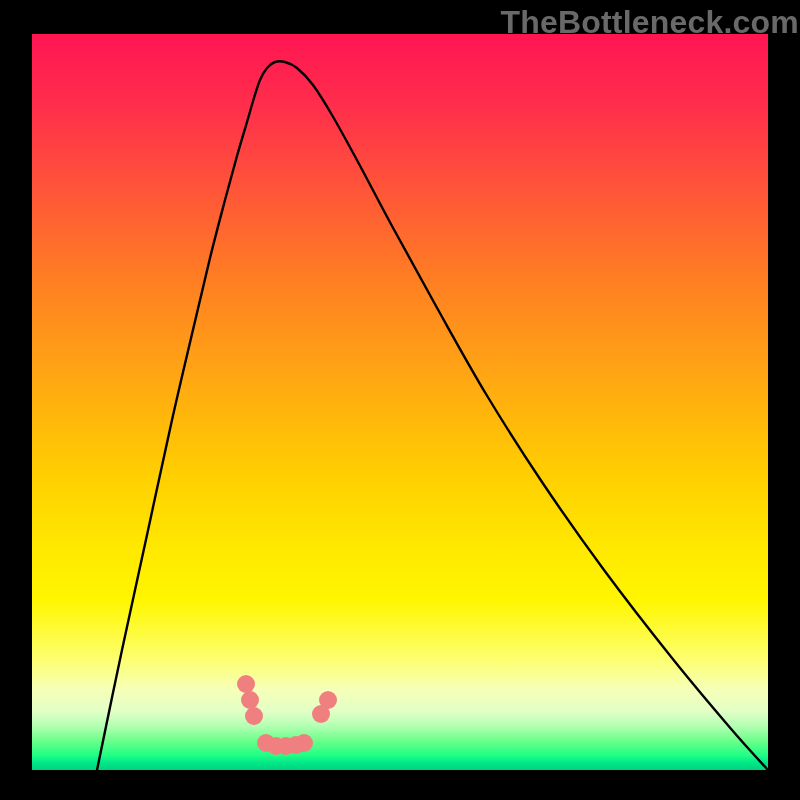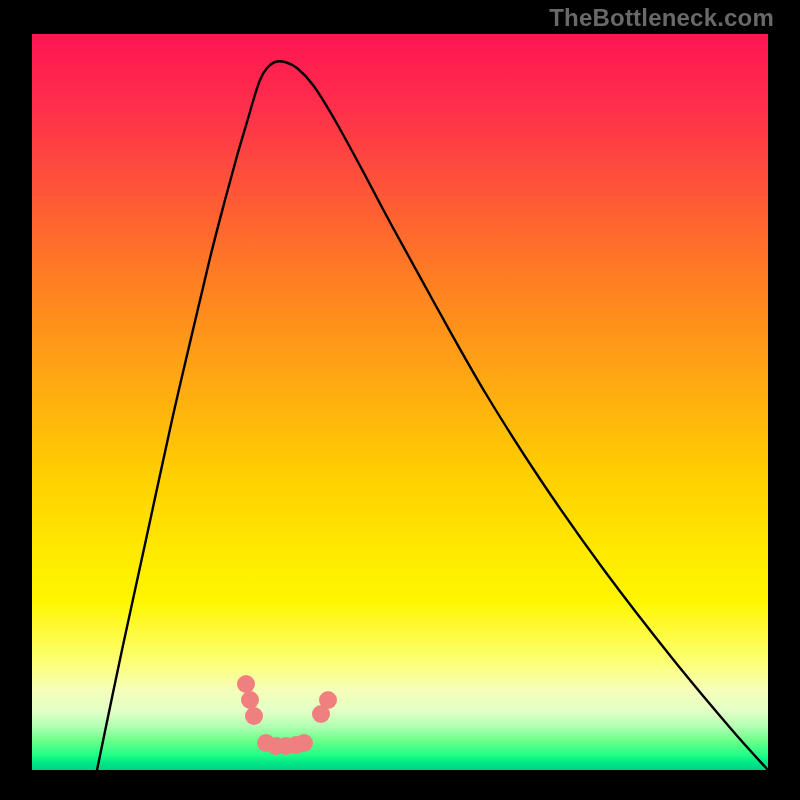--- a/index.html
+++ b/index.html
@@ -14,23 +14,23 @@
     position: absolute;
     top: 0;
     left: 0;
     width: 800px;
     height: 800px;
     background: #000000;
   }
   .watermark {
     position: absolute;
     top: 4px;
-    right: 26px;
+    right: 1px;
     font-family: Arial, Helvetica, sans-serif;
-    font-size: 24px;
+    font-size: 32px;
     font-weight: 600;
     color: #696969;
     letter-spacing: 0.2px;
     z-index: 50;
   }
   .plot-area {
     position: absolute;
     left: 32px;
     top: 34px;
     width: 736px;

